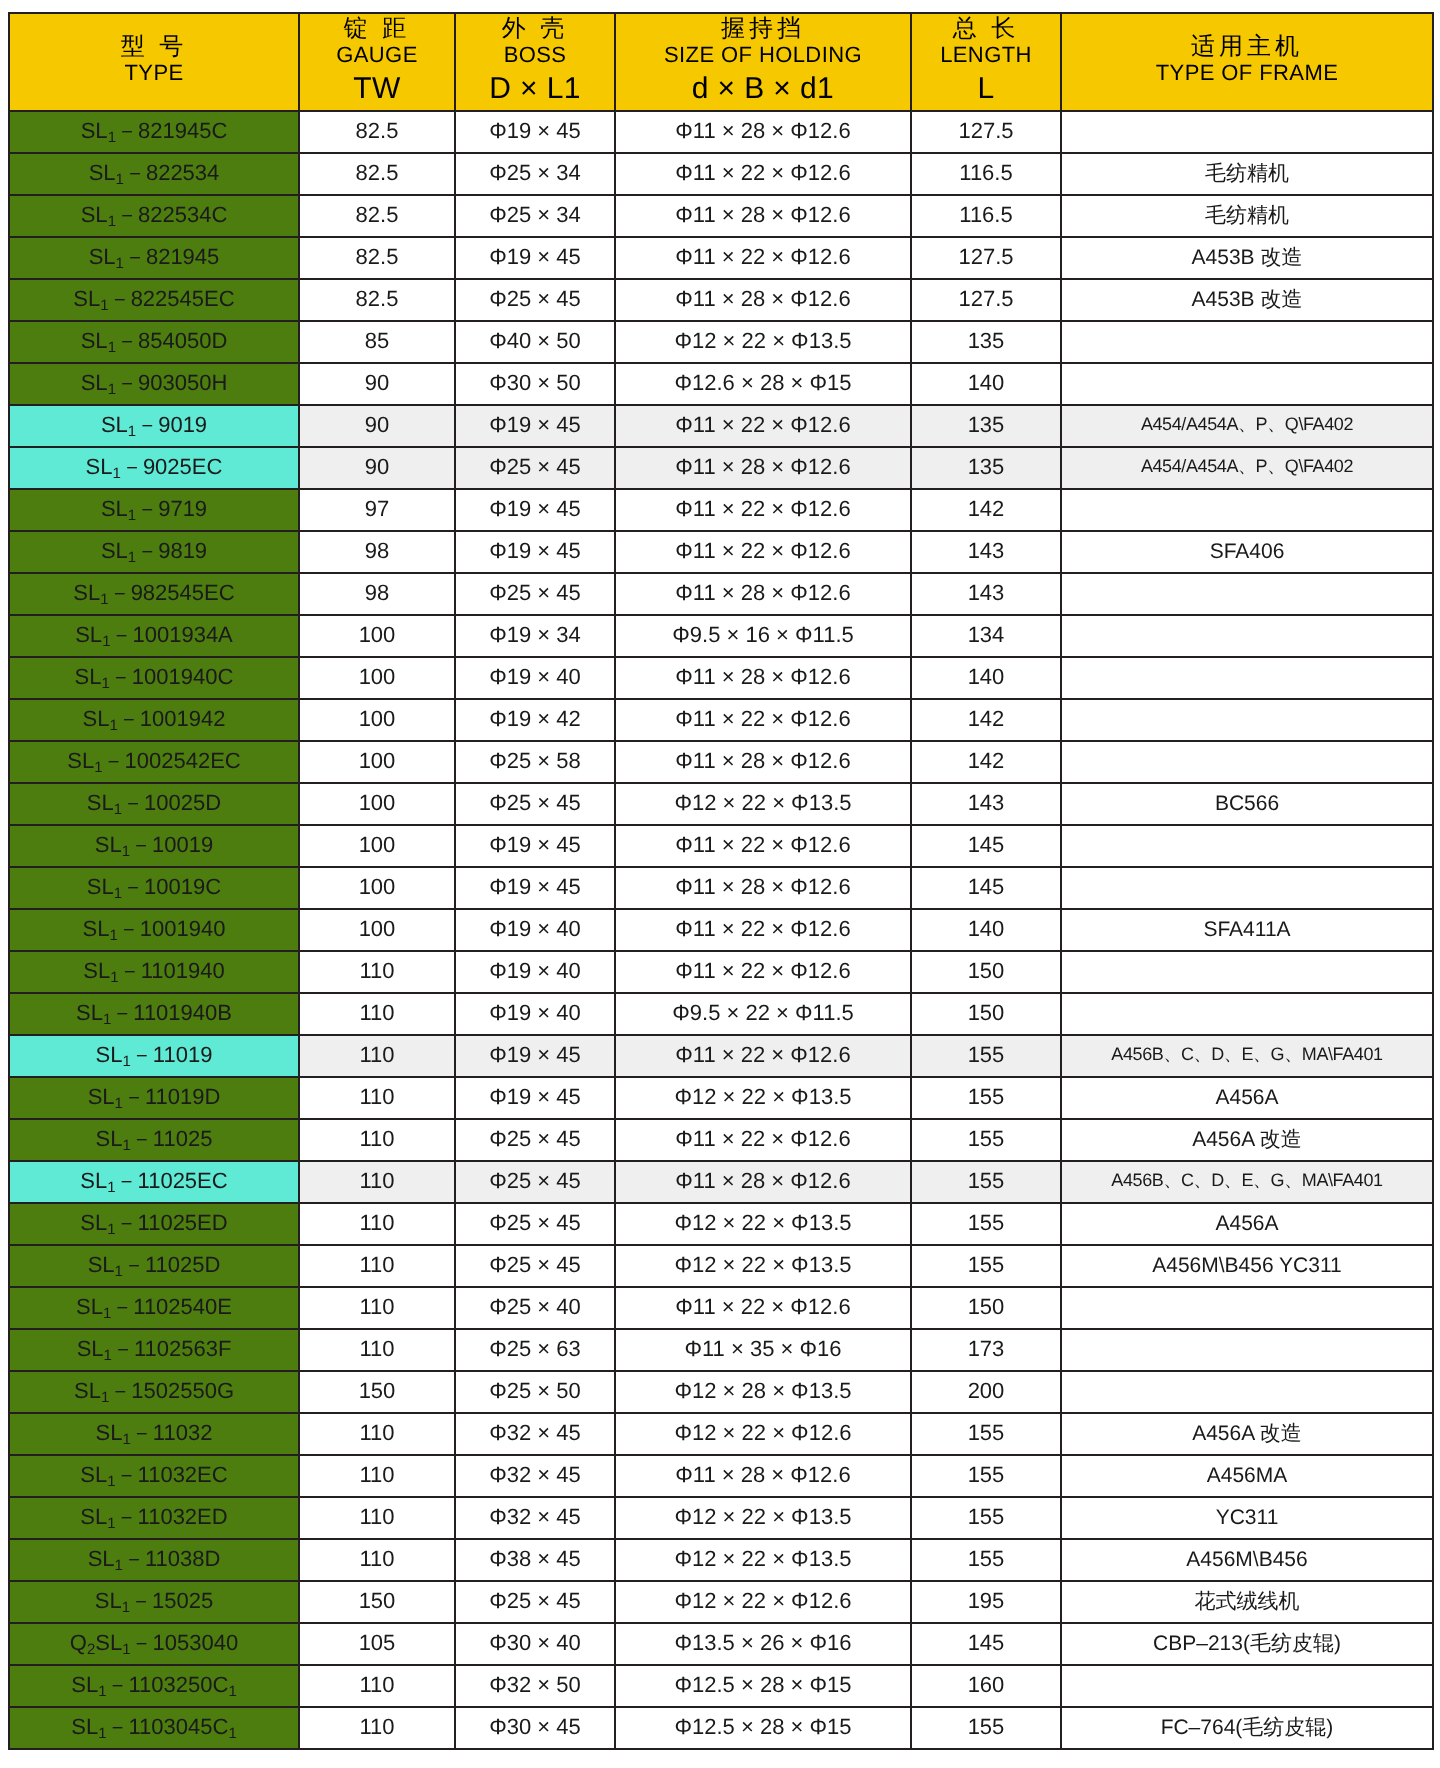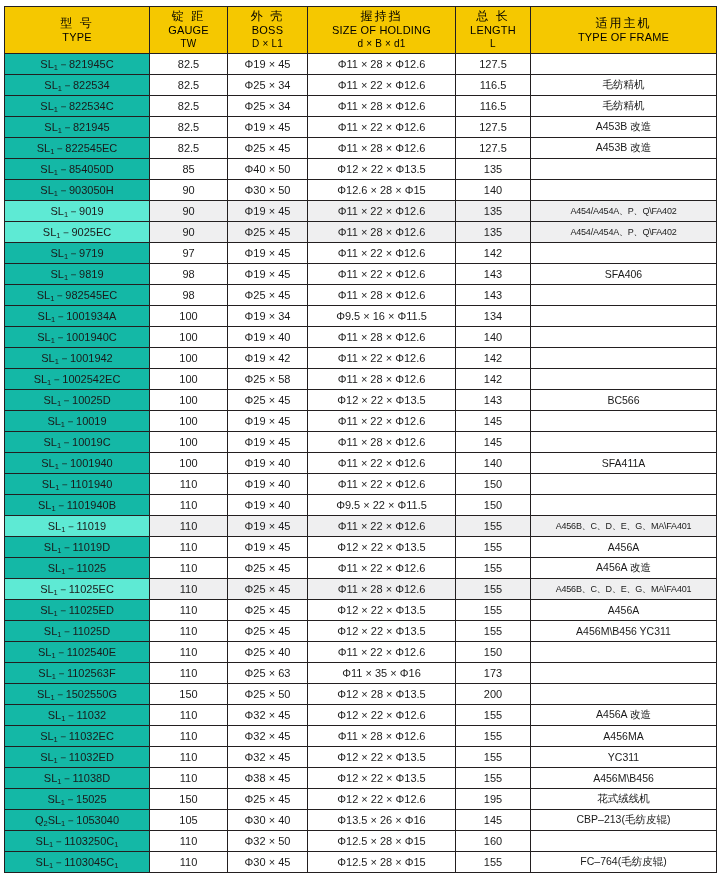--- a/index.html
+++ b/index.html
@@ -44,32 +44,32 @@
     font-size: 12px;
     letter-spacing: 2px;
   }
   thead .en {
     display: block;
     font-size: 11px;
     letter-spacing: 0.2px;
   }
   thead .en2 {
     display: block;
-    font-size: 10px;
+    font-size: 15px;
     letter-spacing: 0.2px;
   }
   tbody td {
     height: 20px;
     font-size: 11px;
   }
   tbody tr.alt td {
     background: #efeff0;
   }
   td.c-type {
-    background: #14b8a6;
+    background: #4d7c0f;
     font-size: 11px;
     white-space: nowrap;
   }
   tbody tr.alt td.c-type {
     background: #5eead4;
     margin-top: 11px;
   }
   td.c-frame {
     font-size: 10.5px;
     white-space: nowrap;

